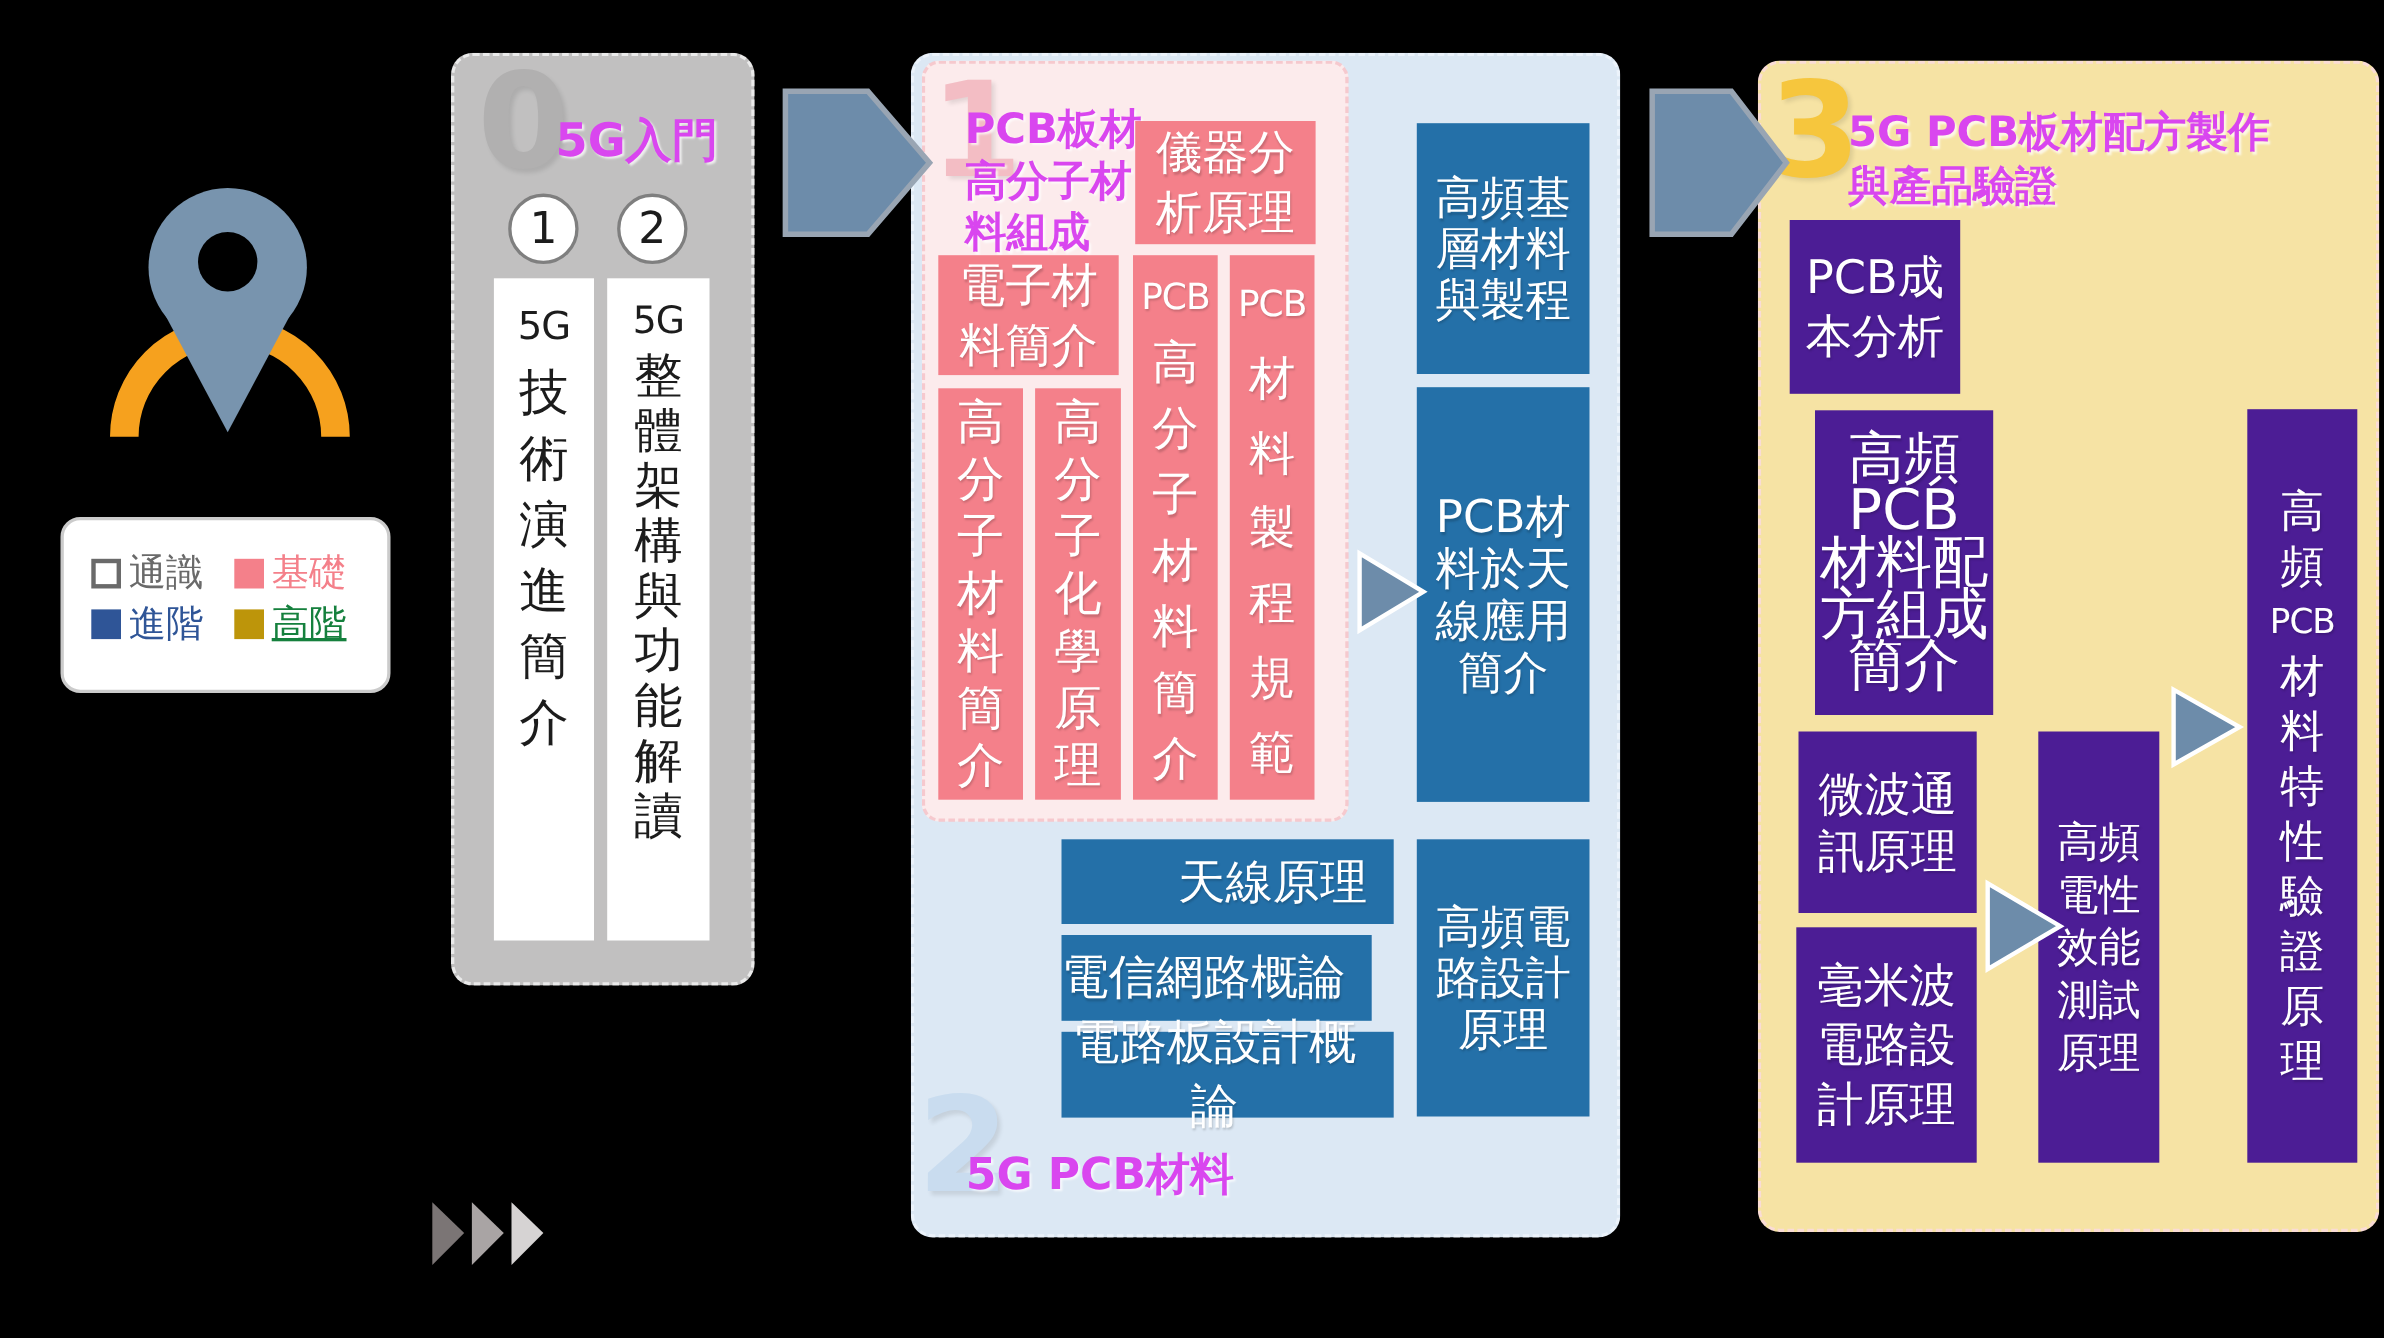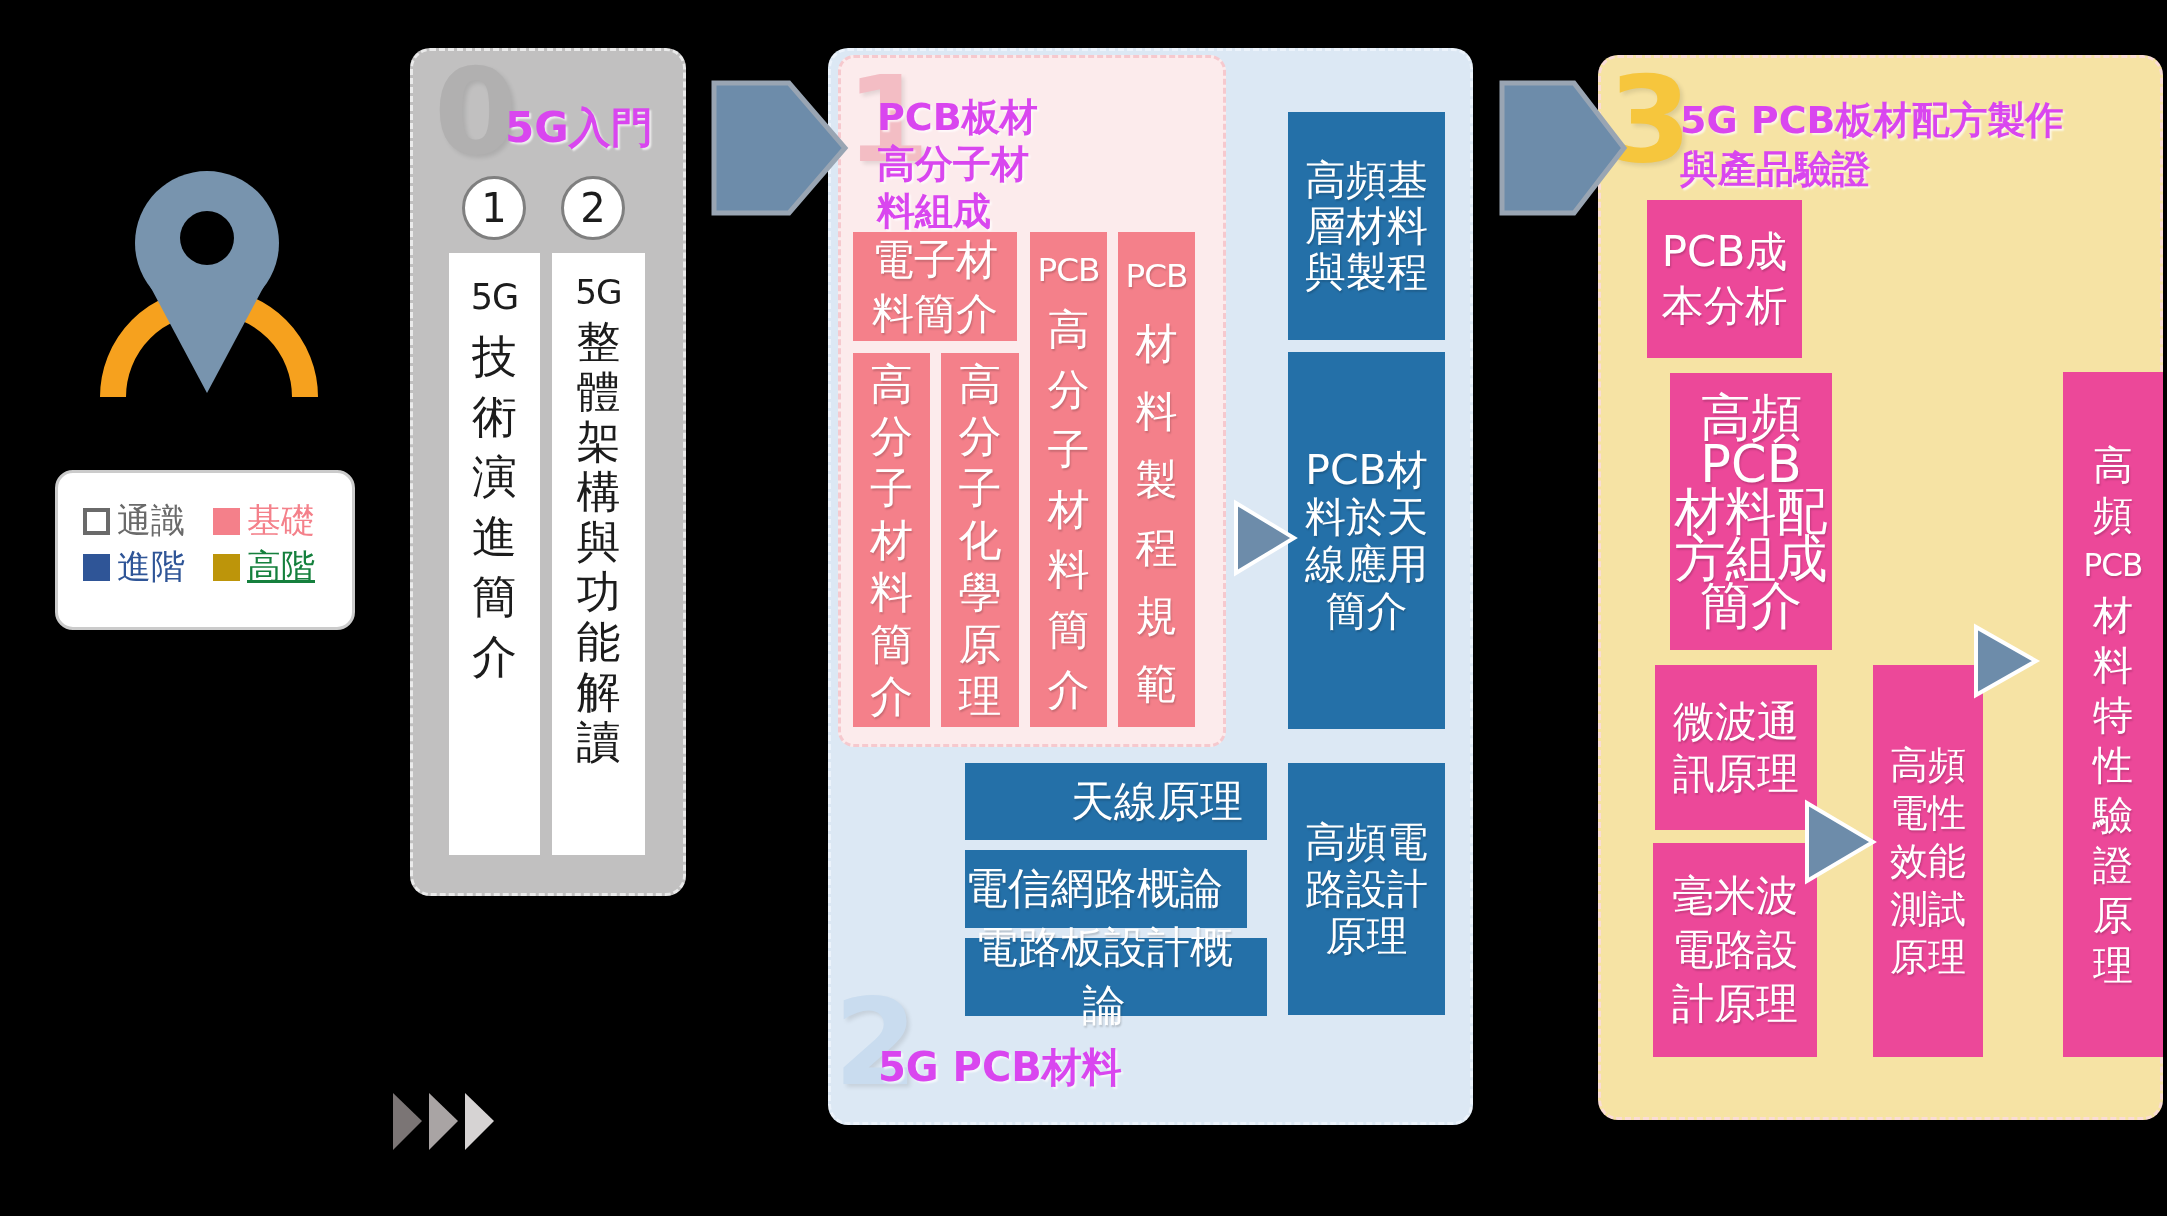--- a/index.html
+++ b/index.html
@@ -14,21 +14,21 @@
   .panel-yellow { background:#f6e3a4; border:3px dashed #fadcd6; }
   .watermark { position:absolute; font-weight:bold; font-size:120px; line-height:1; letter-spacing:-3px; z-index:2; text-shadow:3px 3px 4px rgba(0,0,0,0.10); }
   .sec-title { position:absolute; font-weight:bold; color:#d946ef; z-index:3; text-shadow:2px 2px 2px rgba(255,255,255,0.75); }
   .cbox {
     position:absolute; color:#fff; display:flex; flex-direction:column;
     align-items:center; justify-content:center; text-align:center;
     z-index:3; text-shadow:1px 2px 2px rgba(0,0,0,0.18); box-sizing:border-box;
   }
   .cbox.pink { background:#f4808a; }
   .cbox.blue { background:#2470a8; }
-  .cbox.gold { background:#ec4899;margin-left:20px; }
+  .cbox.gold { background:#4c1d95; }
   .rowbox { flex-direction:row; justify-content:flex-end; padding-right:24px; }
   .latin { font-size:0.78em; letter-spacing:-1px; }
   .badge {
     position:absolute; width:64px; height:64px; border-radius:50%;
     background:#fff; border:3px solid #7f7f7f; color:#1c1c1c; font-size:40px;
     display:flex; align-items:center; justify-content:center; box-sizing:border-box; z-index:3;
   }
   .course-card {
     position:absolute; background:#fff; color:#1c1c1c; display:flex; flex-direction:column;
     align-items:center; padding-top:14px; box-sizing:border-box; z-index:3; text-align:center;
@@ -112,20 +112,24 @@
 
   <div class="panel panel-blue" style="left:828px; top:48px; width:645px; height:1077px; z-index:1;"></div>
 
   <div class="panel panel-pink" style="left:838px; top:55px; width:388px; height:692px; z-index:2;"></div>
   <div class="watermark" style="left:846px; top:60px; color:#f3bdc4;">1</div>
   <div class="sec-title" style="left:877px; top:94px; font-size:38px; line-height:47px;">
       <div>PCB板材</div>
       <div>高分子材</div>
       <div>料組成</div>
     </div>
+  <div class="cbox pink" style="left:1032px; top:110px; width:164px; height:112px; font-size:42px; line-height:54px;">
+      <div>儀器分</div>
+      <div>析原理</div>
+    </div>
   <div class="cbox pink" style="left:853px; top:232px; width:164px; height:109px; font-size:42px; line-height:54px;">
       <div>電子材</div>
       <div>料簡介</div>
     </div>
   <div class="cbox pink" style="left:853px; top:353px; width:77px; height:374px; font-size:43px; line-height:52px;">
       <div>高</div>
       <div>分</div>
       <div>子</div>
       <div>材</div>
       <div>料</div>

